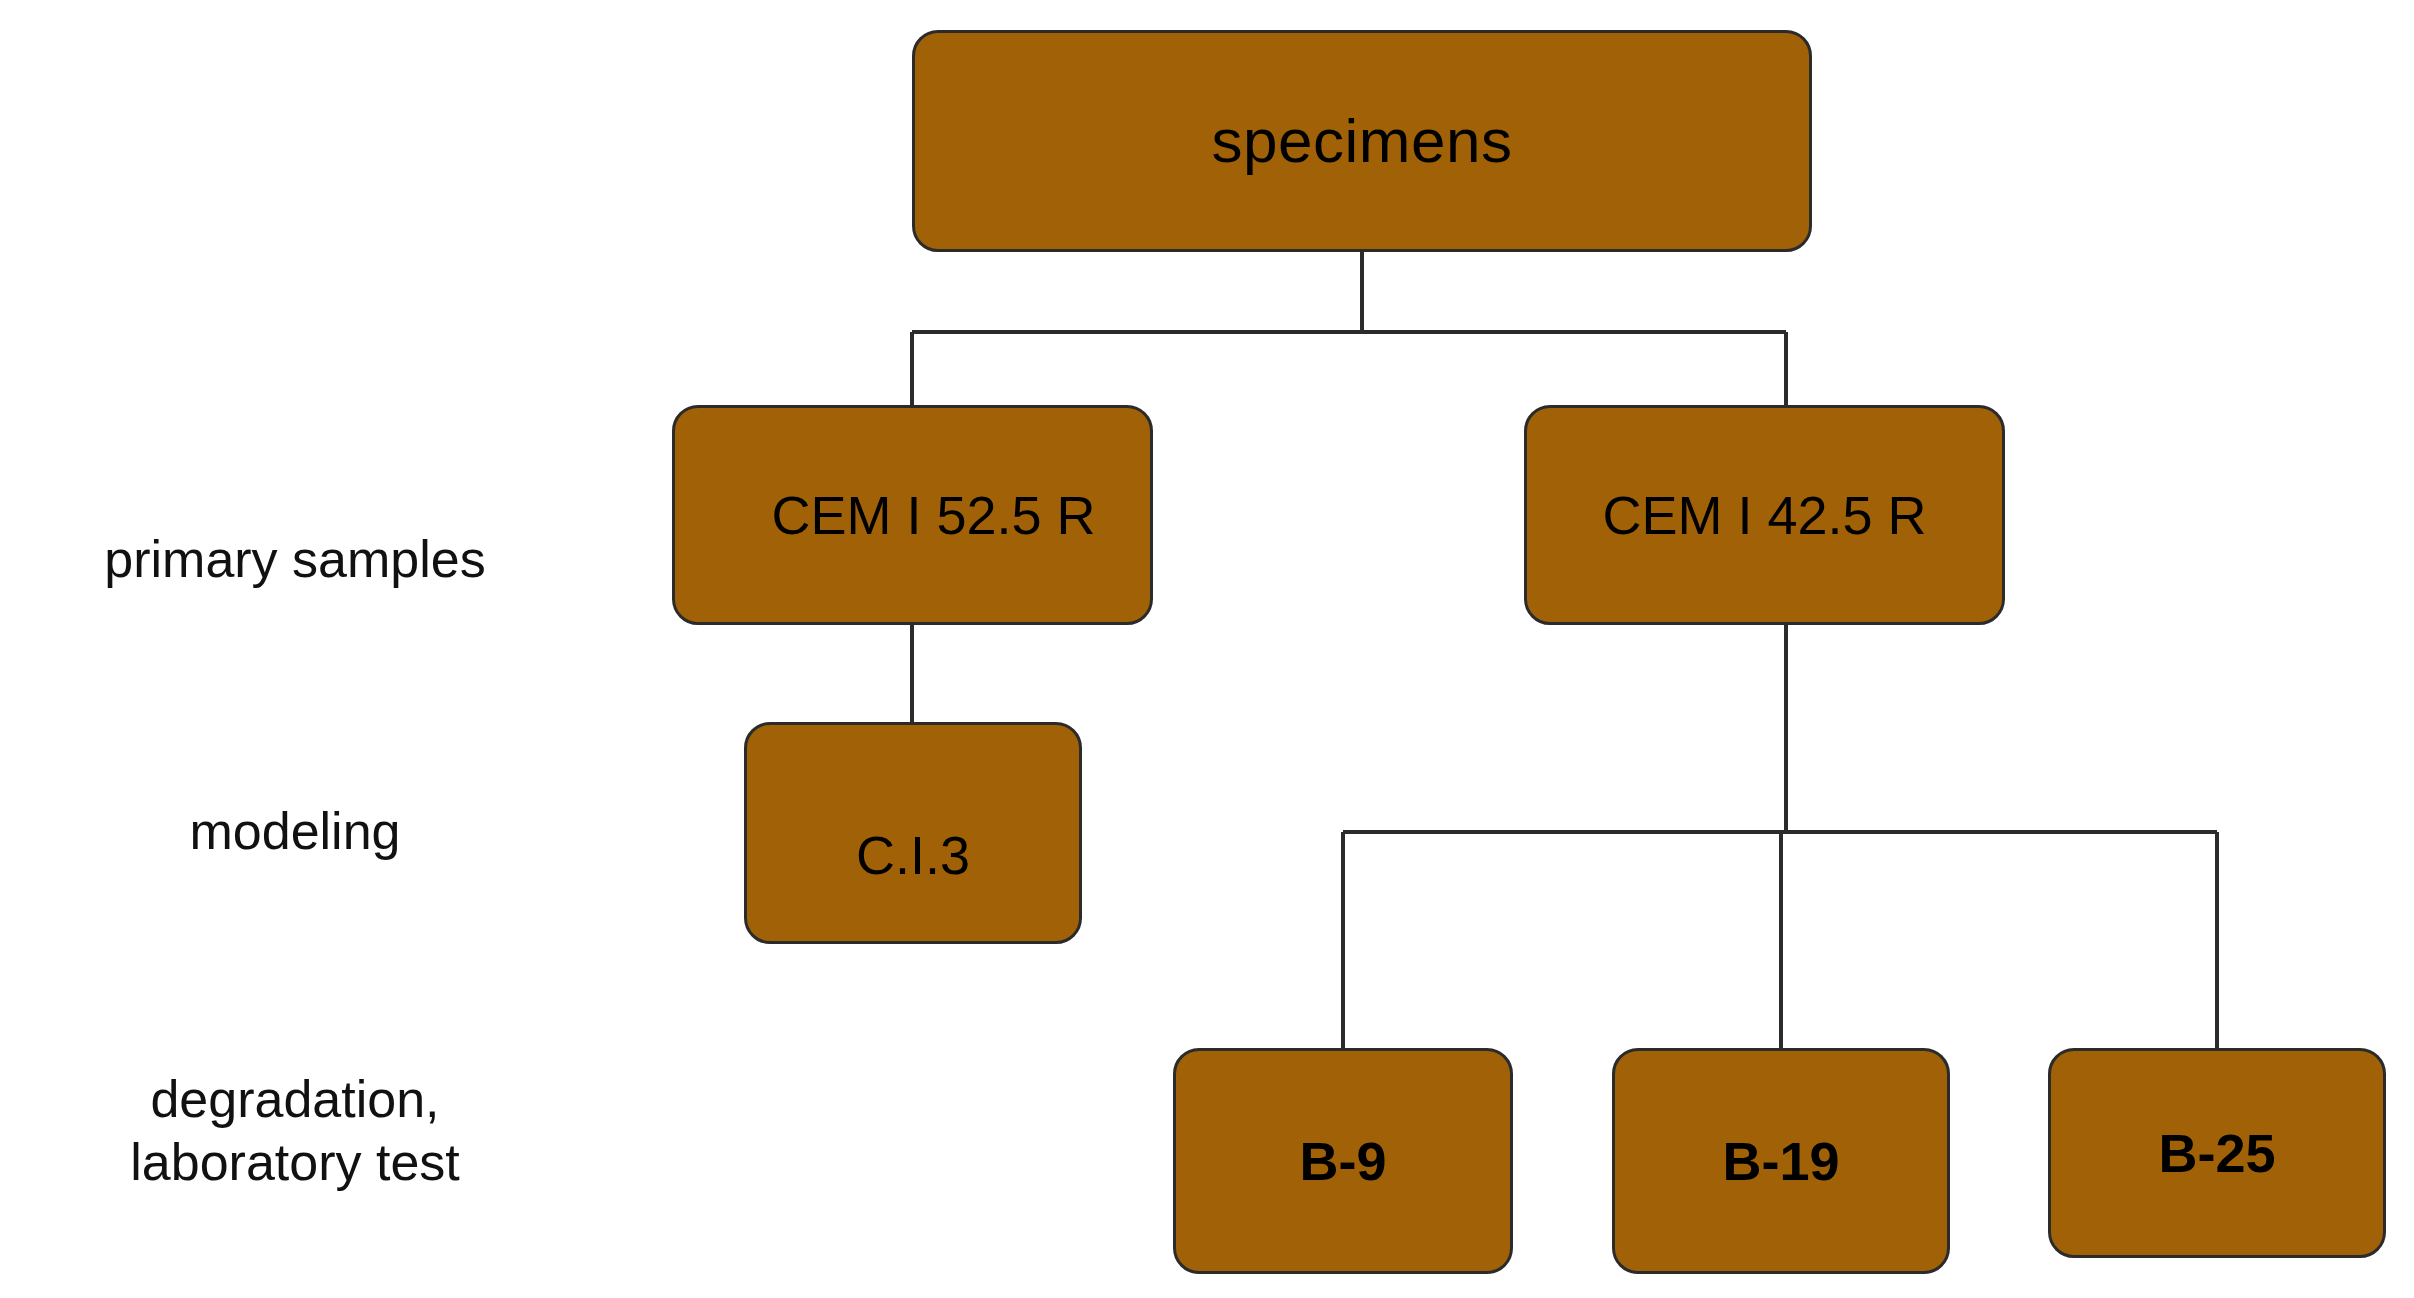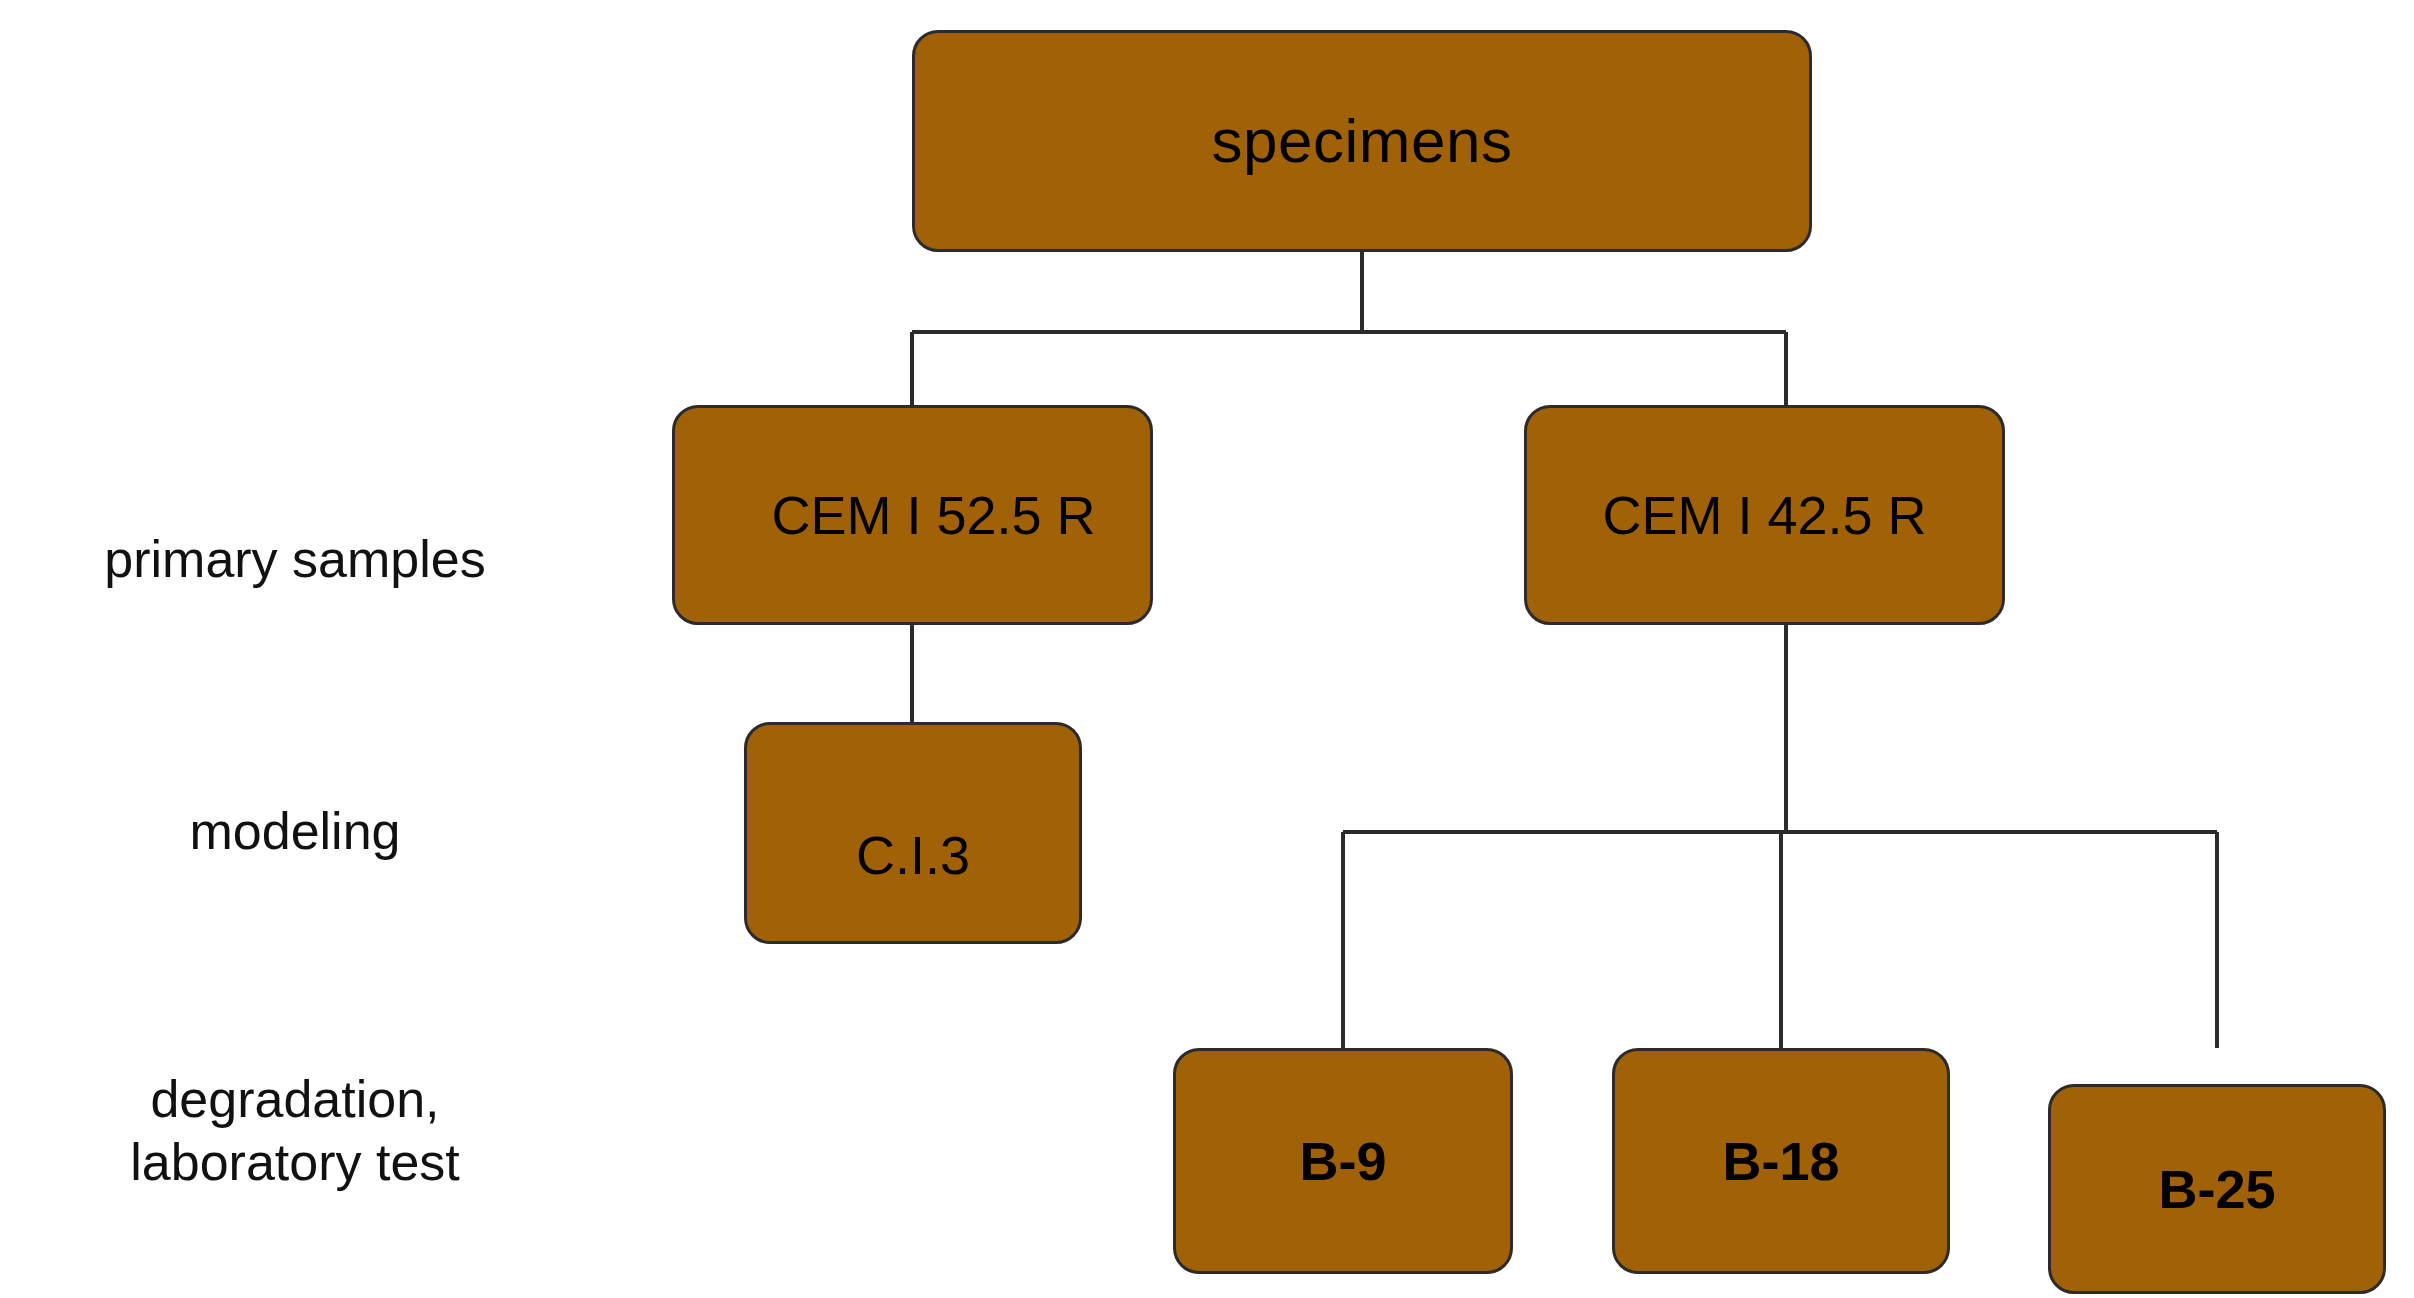--- a/index.html
+++ b/index.html
@@ -65,21 +65,21 @@
   }
   #node-ci3 .node-label { font-size: 54px; font-weight: 400; margin-top: 45px; }
 
   #node-b4 {
     left: 1173px; top: 1048px; width: 340px; height: 226px;
   }
   #node-b19 {
     left: 1612px; top: 1048px; width: 338px; height: 226px;
   }
   #node-b25 {
-    left: 2048px; top: 1084px; width: 338px; height: 210px;
+    left: 2048px; top: 1048px; width: 338px; height: 210px;
   }
   #node-b4 .node-label,
   #node-b19 .node-label,
   #node-b25 .node-label { font-size: 54px; font-weight: 700; }
 
   
   .row-label {
     position: absolute;
     font-size: 52px;
     font-weight: 400;
@@ -149,20 +149,20 @@
 
   <div class="node" id="node-ci3">
     <span class="node-label">C.I.3</span>
   </div>
 
   <div class="node" id="node-b4">
     <span class="node-label">B-9</span>
   </div>
 
   <div class="node" id="node-b19">
-    <span class="node-label">B-18</span>
+    <span class="node-label">B-19</span>
   </div>
 
   <div class="node" id="node-b25">
     <span class="node-label">B-25</span>
   </div>
 
 </div>
 
 </body></html>

